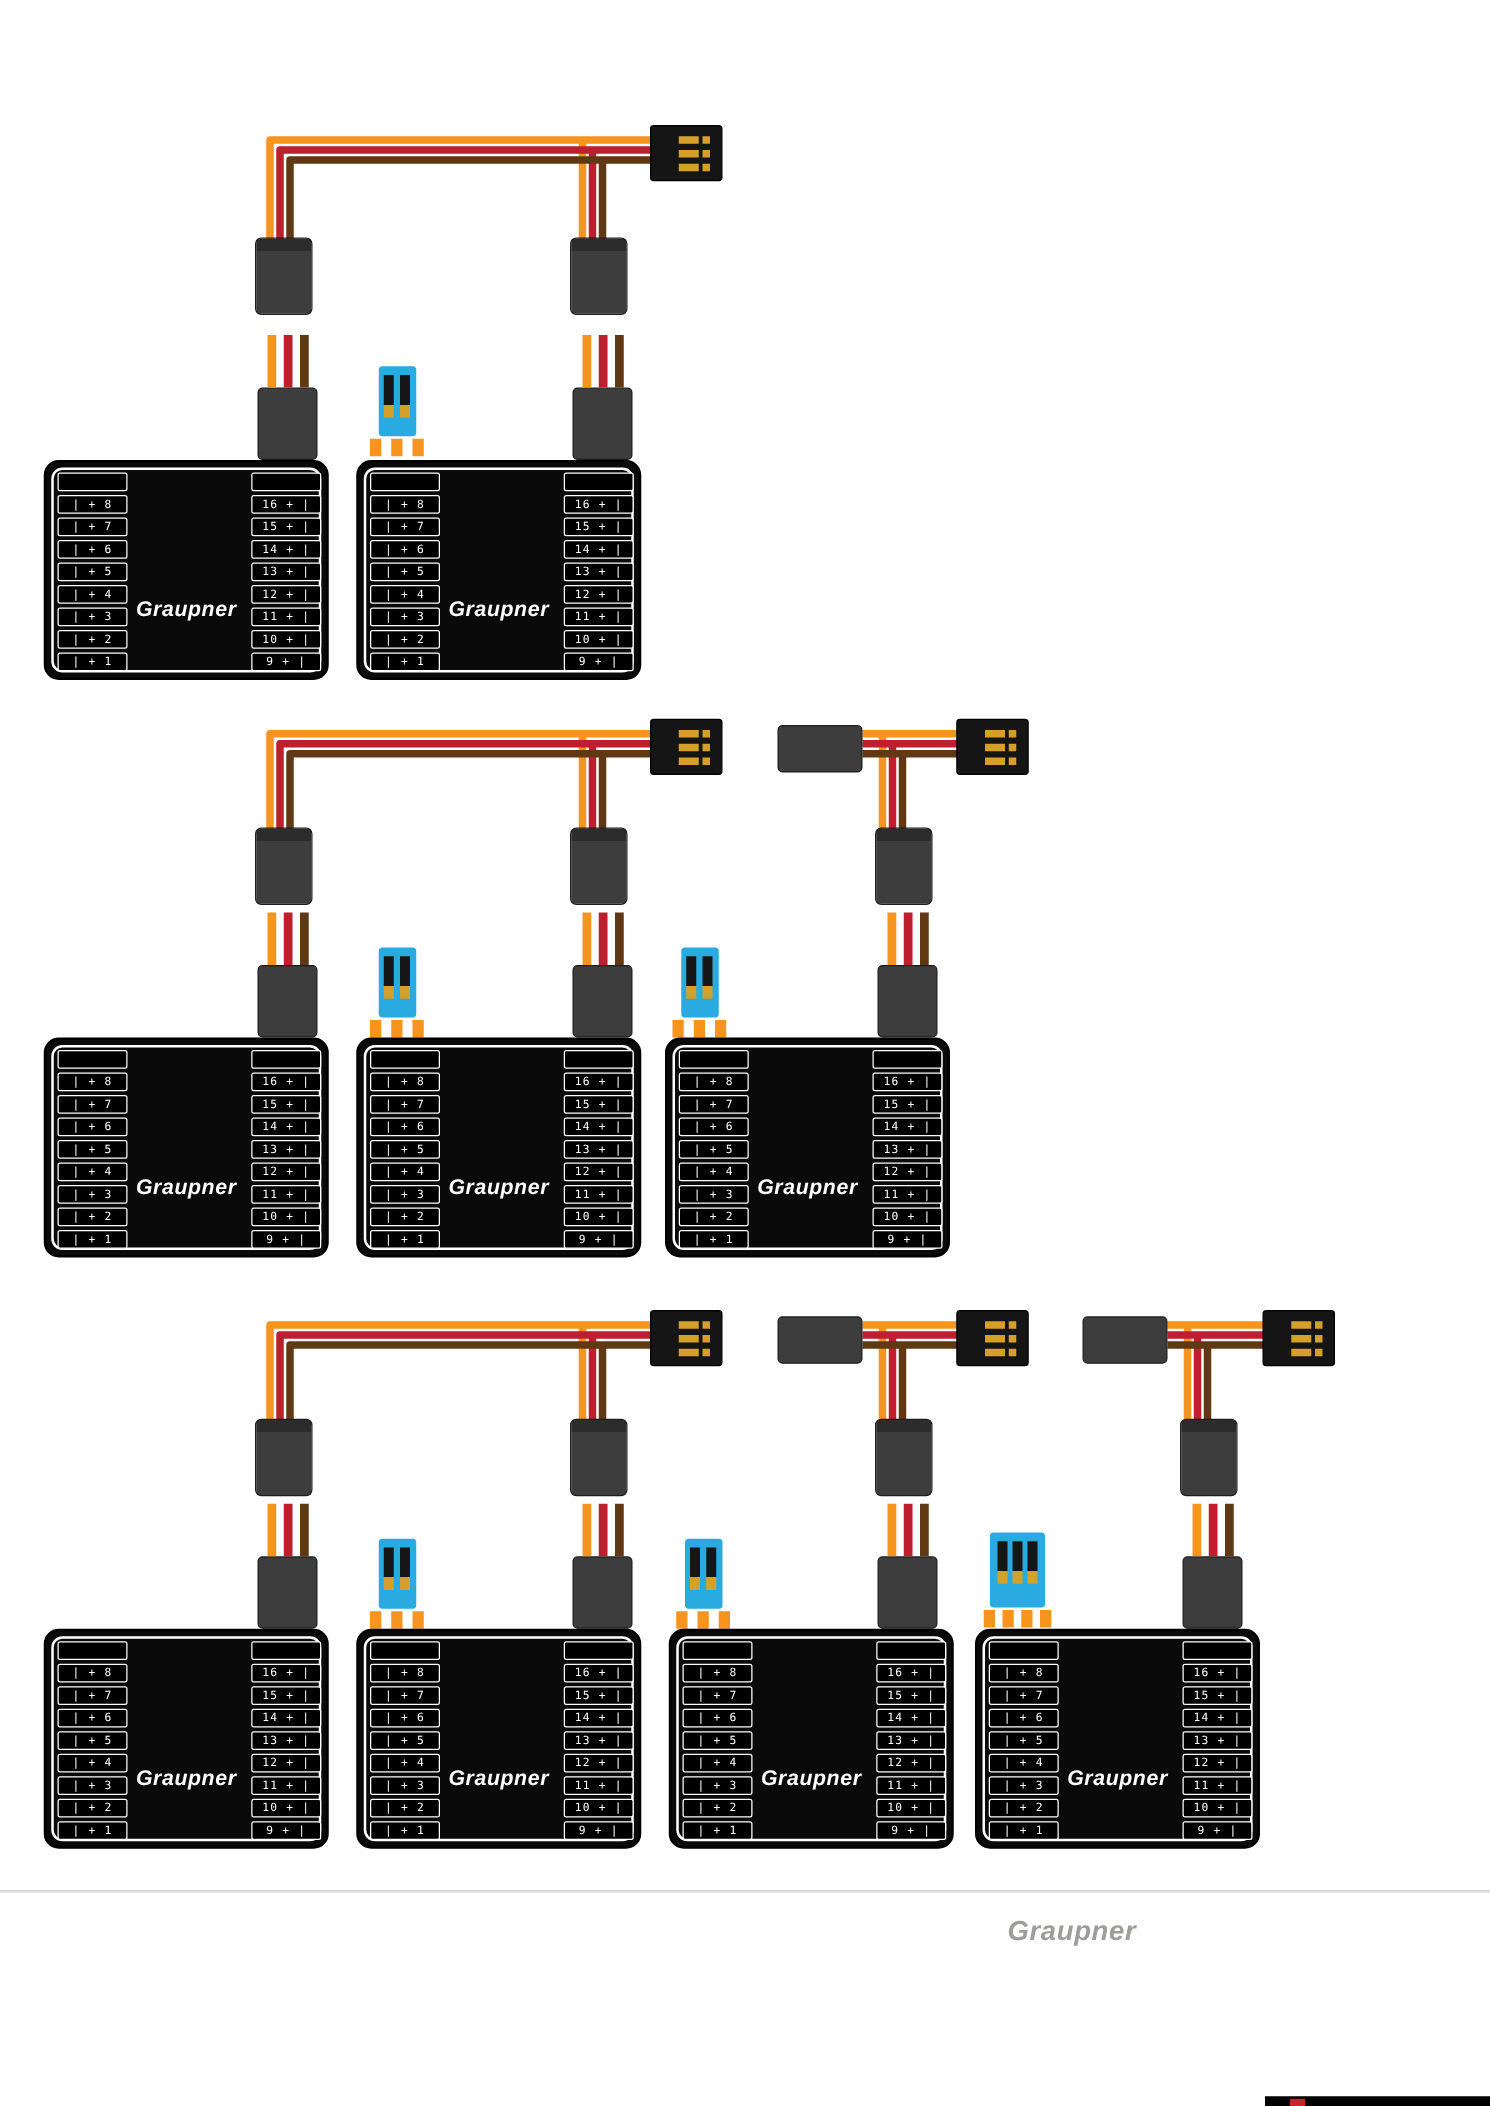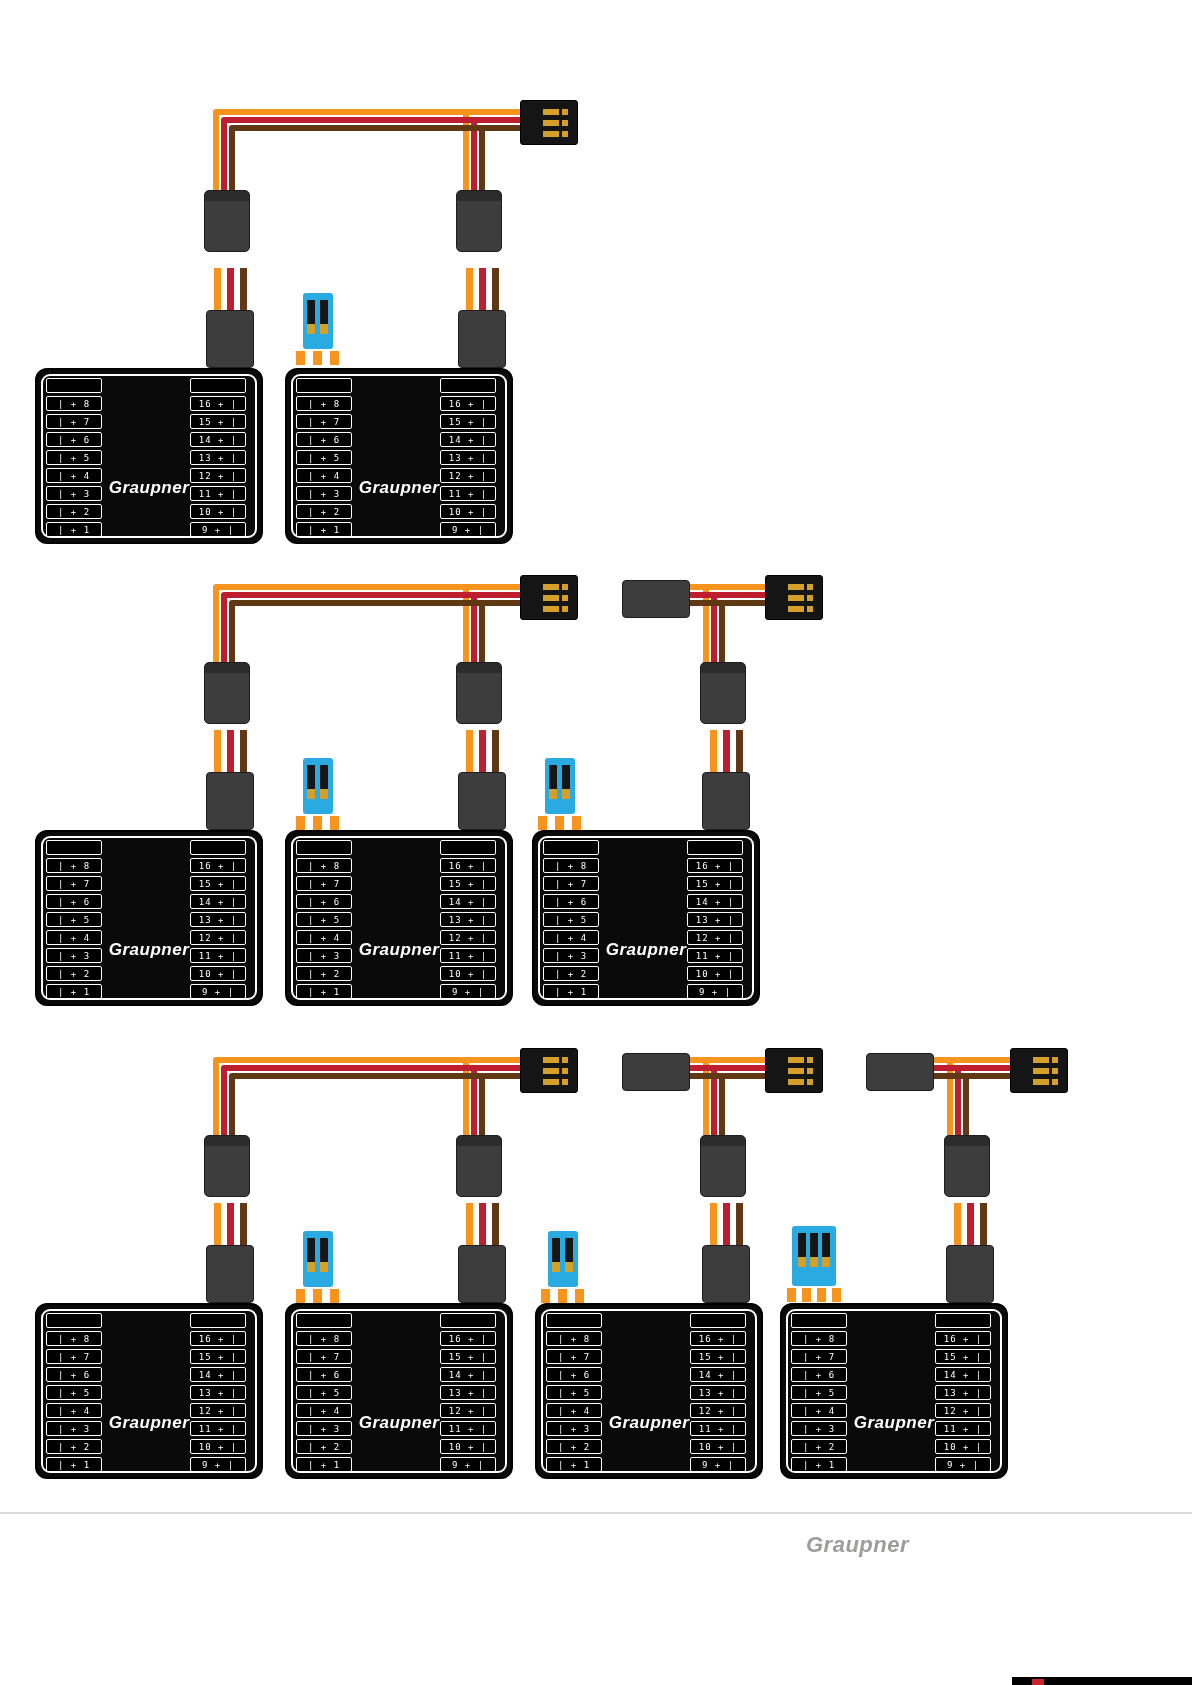--- a/index.html
+++ b/index.html
@@ -39,21 +39,21 @@
   .jpin{width:9px;height:14px;display:block;background:var(--wo)}
   .jumper.wide{width:56px}
   .jumper.wide .jumper-body{width:44px;height:60px;gap:4px}
   .jumper.wide .jumper-pins{gap:6px}
 
   
   .board{width:228px;height:176px;background:#0a0a0a;border:2px solid #000;border-radius:12px;position:absolute}
   .board-frame{position:absolute;inset:4px;border:2px solid #fff;border-radius:9px}
   .pin-col{position:absolute;top:8px;width:56px;display:flex;flex-direction:column;gap:3px}
   .col-left{left:9px}
-  .col-right{right:15px}
+  .col-right{right:4px}
   .pin-cell{height:15px;border:1.5px solid #fff;border-radius:2px;background:#000;color:#fff;
             font-size:9px;line-height:12px;display:flex;align-items:center;justify-content:center;
             letter-spacing:1px;font-family:"DejaVu Sans Mono",monospace;white-space:nowrap}
   .board-logo{position:absolute;left:50%;top:108px;transform:translateX(-50%);color:#fff;
               font-style:italic;font-weight:bold;font-size:17px;letter-spacing:.5px}
 
   
   .rule{position:absolute;left:0;top:1512px;width:1192px;height:2px;background:#dadada}
   .footer-logo{position:absolute;left:806px;top:1532px;font-style:italic;font-weight:bold;
                font-size:22px;color:#9d9d9c;letter-spacing:.5px}

